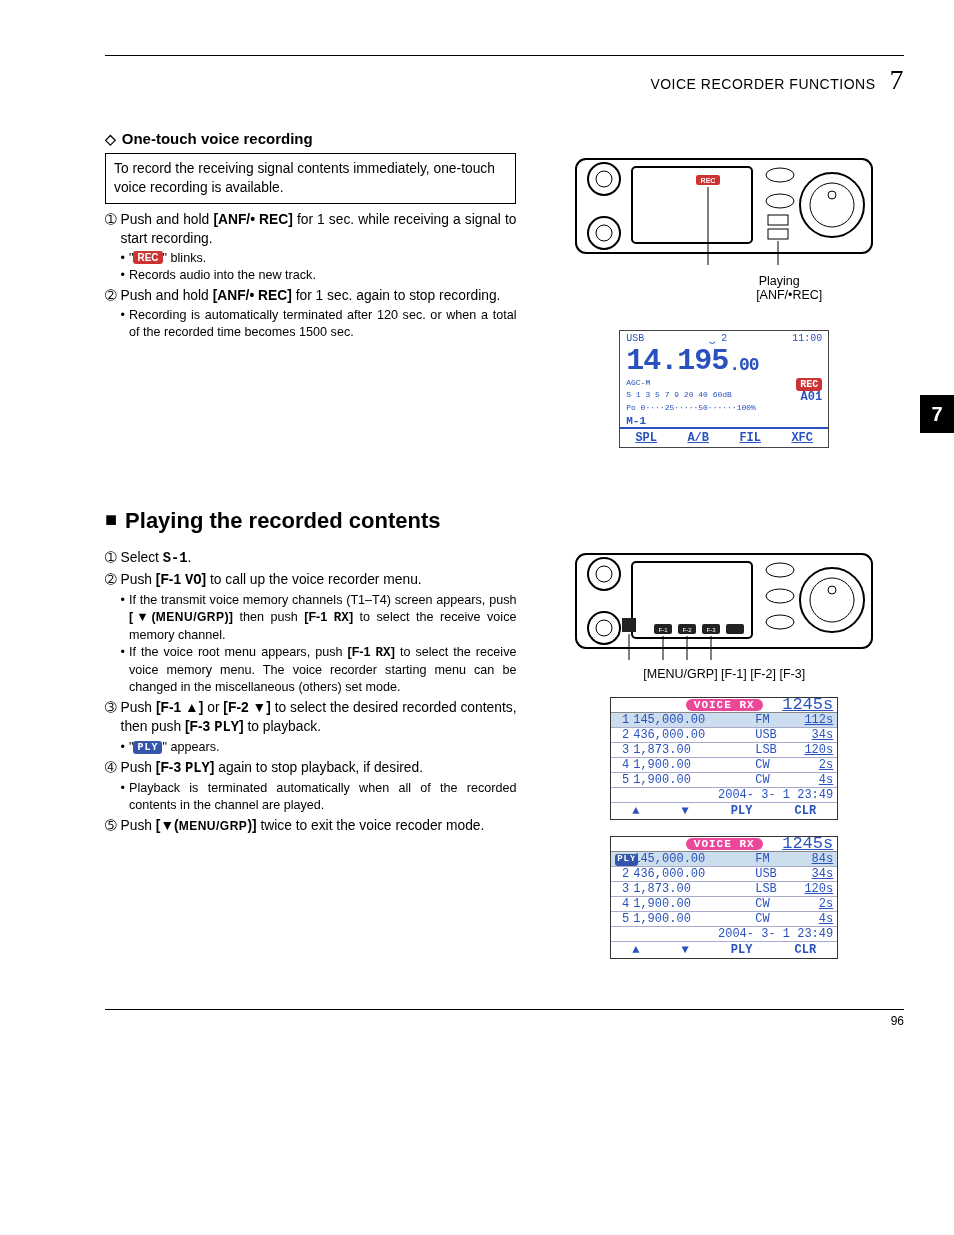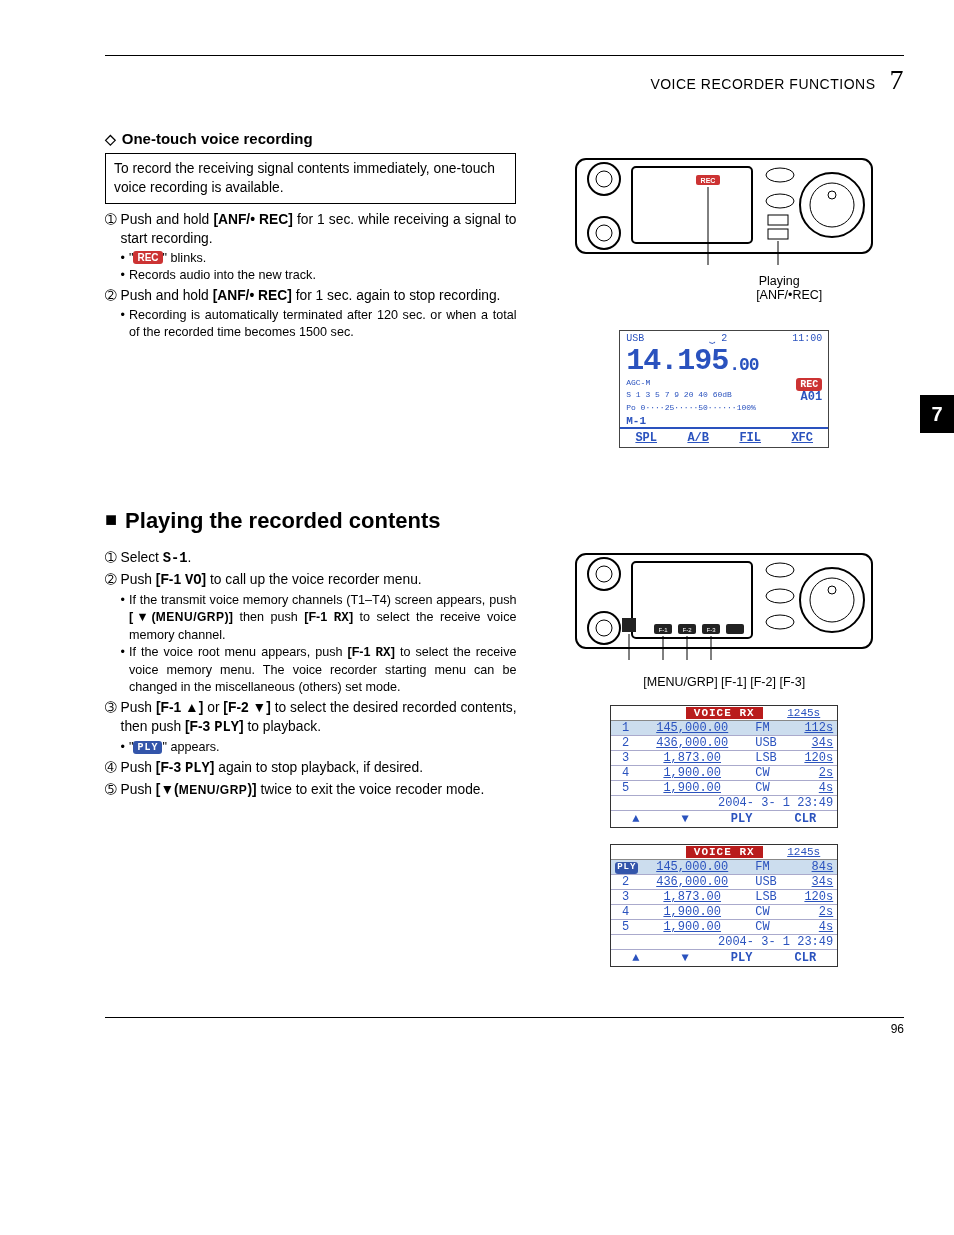--- a/index.html
+++ b/index.html
@@ -39,26 +39,26 @@
   .lcd-freq { font-size: 30px; font-weight: bold; color: #2a52be; letter-spacing: -1px; padding: 0 6px; display:flex; align-items:flex-start; gap:1px;}
   .lcd-freq .small { font-size: 18px; align-self:flex-end; margin-bottom:3px;}
   .lcd-agc { font-size: 8px; color: #2a52be; padding: 0 6px; display:flex; justify-content:space-between;}
   .lcd-meter { font-size: 8px; color: #2a52be; padding: 0 6px 2px 6px; line-height:1.1;}
   .lcd-bottom { border-top: 2px solid #2a52be; display: flex; gap: 12px; font-size: 12px; color: #2a52be; font-weight: bold; padding: 2px 6px; justify-content:space-around; text-decoration: underline;}
   .lcd-m1 { color: #2a52be; font-size: 11px; font-weight:bold; padding: 0 6px;}
 
   
   .voice-table { width: 228px; border: 1px solid #333; margin-top: 16px; font-family: "Courier New", monospace; font-size: 12px; color: #2a52be; }
   .voice-table .title-row { display: flex; justify-content: center; align-items:center; gap: 14px; border-bottom: 1px solid #888; padding: 1px 0; position:relative;}
-  .voice-title-badge { background: #b91c1c; color: #fff; padding: 0 8px; border-radius: 0; font-weight: bold; font-size:11px; letter-spacing:1px;}
-  .voice-total { position:absolute; right:17px; text-decoration: underline; font-size:11px;}
+  .voice-title-badge { background: #ec4899; color: #fff; padding: 0 8px; border-radius: 6px; font-weight: bold; font-size:11px; letter-spacing:1px;}
+  .voice-total { position:absolute; right:4px; text-decoration: underline; font-size:17px;}
   .voice-row { display: flex; border-bottom: 1px solid #aac; padding: 0 4px; gap: 4px; }
   .voice-row.highlight { background: #cde;  }
   .voice-row .idx { width: 14px; text-align:right;}
-  .voice-row .freq { flex: 1; text-align: center; text-decoration: underline; }
+  .voice-row .freq { flex: 1; text-align: left; }
   .voice-row .mode { width: 34px; }
   .voice-row .dur { width: 40px; text-align: right; text-decoration: underline;}
   .voice-date { text-align: right; padding: 0 4px; border-bottom: 1px solid #aac;}
   .voice-footer { display: flex; justify-content: space-around; font-weight: bold; padding: 1px 0;}
 
   
   .footer-num { text-align: right; font-size: 12px; margin-top: 50px; border-top: 1px solid #000; padding-top: 4px; width: 100%;}
 
   .glyph { font-family: "Courier New", monospace; font-weight: bold; }
 </style>
@@ -194,21 +194,25 @@
           <li>
             <span class="circled">➂</span>
             <span class="body">Push <b>[F-1 ▲]</b> or <b>[F-2 ▼]</b> to select the desired recorded contents, then push <b>[F-3 <span class="glyph">PLY</span>]</b> to playback.<ul class="sublist">
                 <li>
                   <span>"<span class="badge-ply">PLY</span>" appears.</span>
                 </li>
               </ul></span>
           </li>
           <li>
             <span class="circled">➃</span>
-            <span class="body">Push <b>[F-3 <span class="glyph">PLY</span>]</b> again to stop playback, if desired.</span>
+            <span class="body">Push <b>[F-3 <span class="glyph">PLY</span>]</b> again to stop playback, if desired.<ul class="sublist">
+                <li>
+                  <span>Playback is terminated automatically when all of the recorded contents in the channel are played.</span>
+                </li>
+              </ul></span>
           </li>
           <li>
             <span class="circled">➄</span>
             <span class="body">Push <b>[▼(<span class="smallcaps">MENU/GRP</span>)]</b> twice to exit the voice recoder mode.</span>
           </li>
         </ul>
     </div>
 
     <div class="right-col">
 
@@ -232,21 +236,21 @@
         <line x1="89" y1="88" x2="89" y2="112" stroke="#000"></line>
         <line x1="113" y1="88" x2="113" y2="112" stroke="#000"></line>
         <line x1="137" y1="88" x2="137" y2="112" stroke="#000"></line>
         <ellipse cx="206" cy="22" rx="14" ry="7" fill="none" stroke="#000"></ellipse>
         <ellipse cx="206" cy="48" rx="14" ry="7" fill="none" stroke="#000"></ellipse>
         <ellipse cx="206" cy="74" rx="14" ry="7" fill="none" stroke="#000"></ellipse>
         <circle cx="258" cy="52" r="32" fill="none" stroke="#000" stroke-width="2"></circle>
         <circle cx="258" cy="52" r="22" fill="none" stroke="#000"></circle>
         <circle cx="258" cy="42" r="4" fill="none" stroke="#000"></circle>
       </svg>
-      <div style="font-size:12.5px; margin-top:12px;">[MENU/GRP] [F-1]  [F-2]  [F-3]</div>
+      <div style="font-size:12.5px; margin-top:4px;">[MENU/GRP] [F-1]  [F-2]  [F-3]</div>
 
       <div class="voice-table">
         <div class="title-row">
           <span class="voice-title-badge">VOICE RX</span>
           <span class="voice-total">1245s</span>
         </div>
         <div id="vt1-rows">
             <div class="voice-row highlight">
               <span class="idx">1</span>
               <span class="freq">145,000.00</span>

